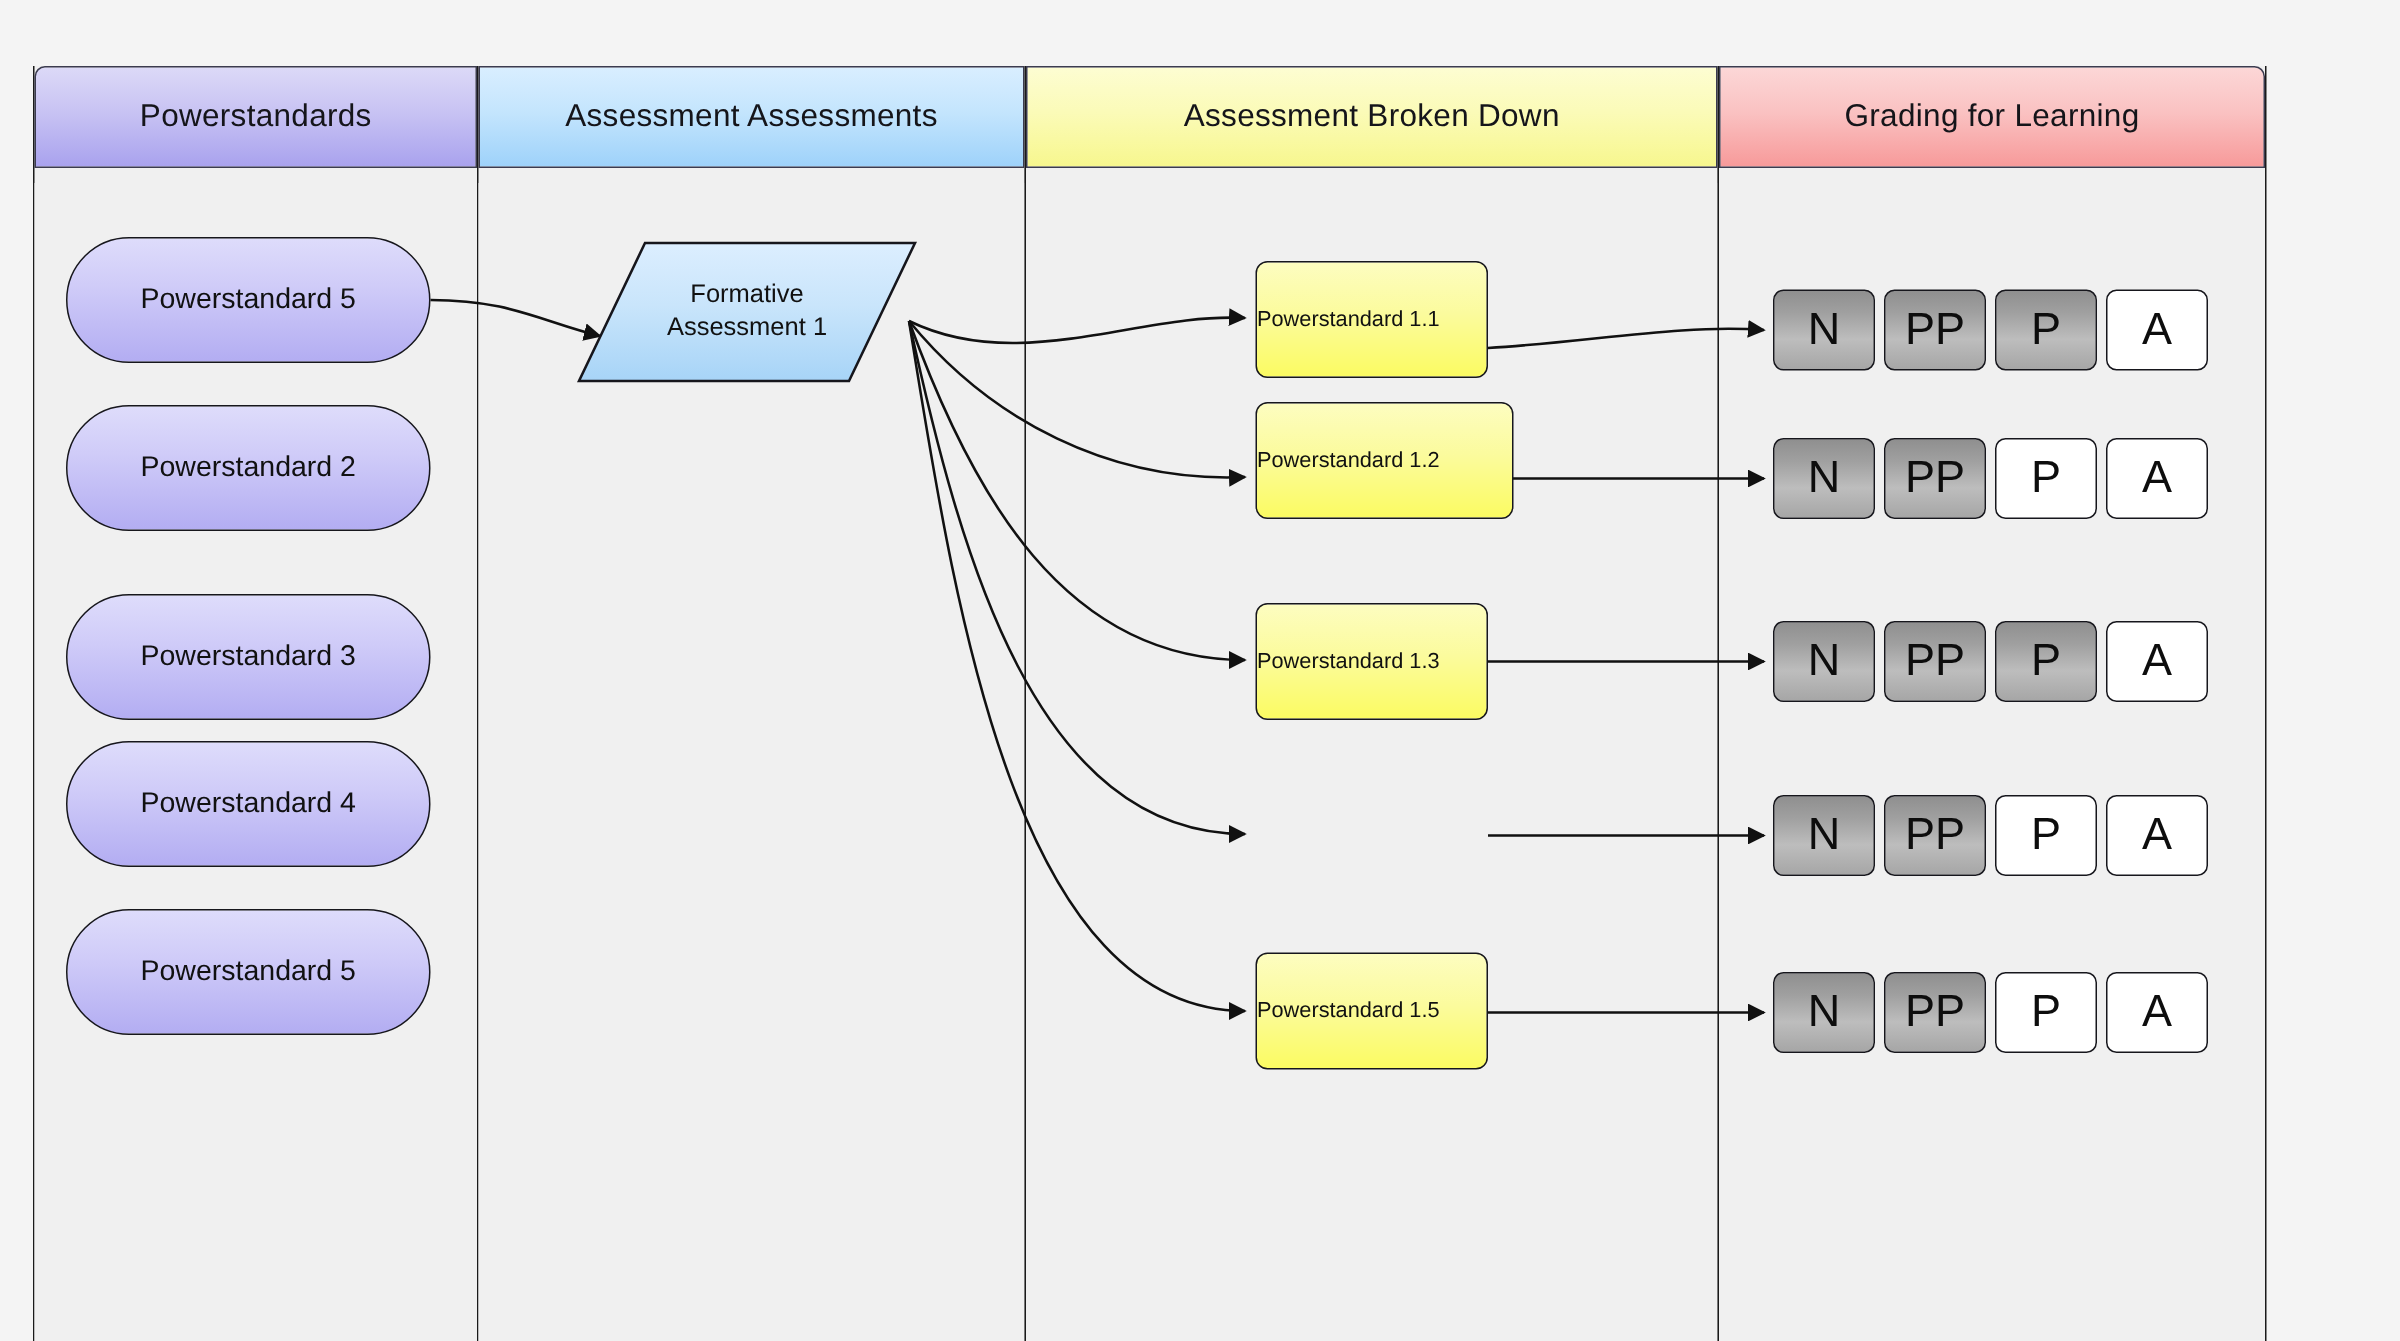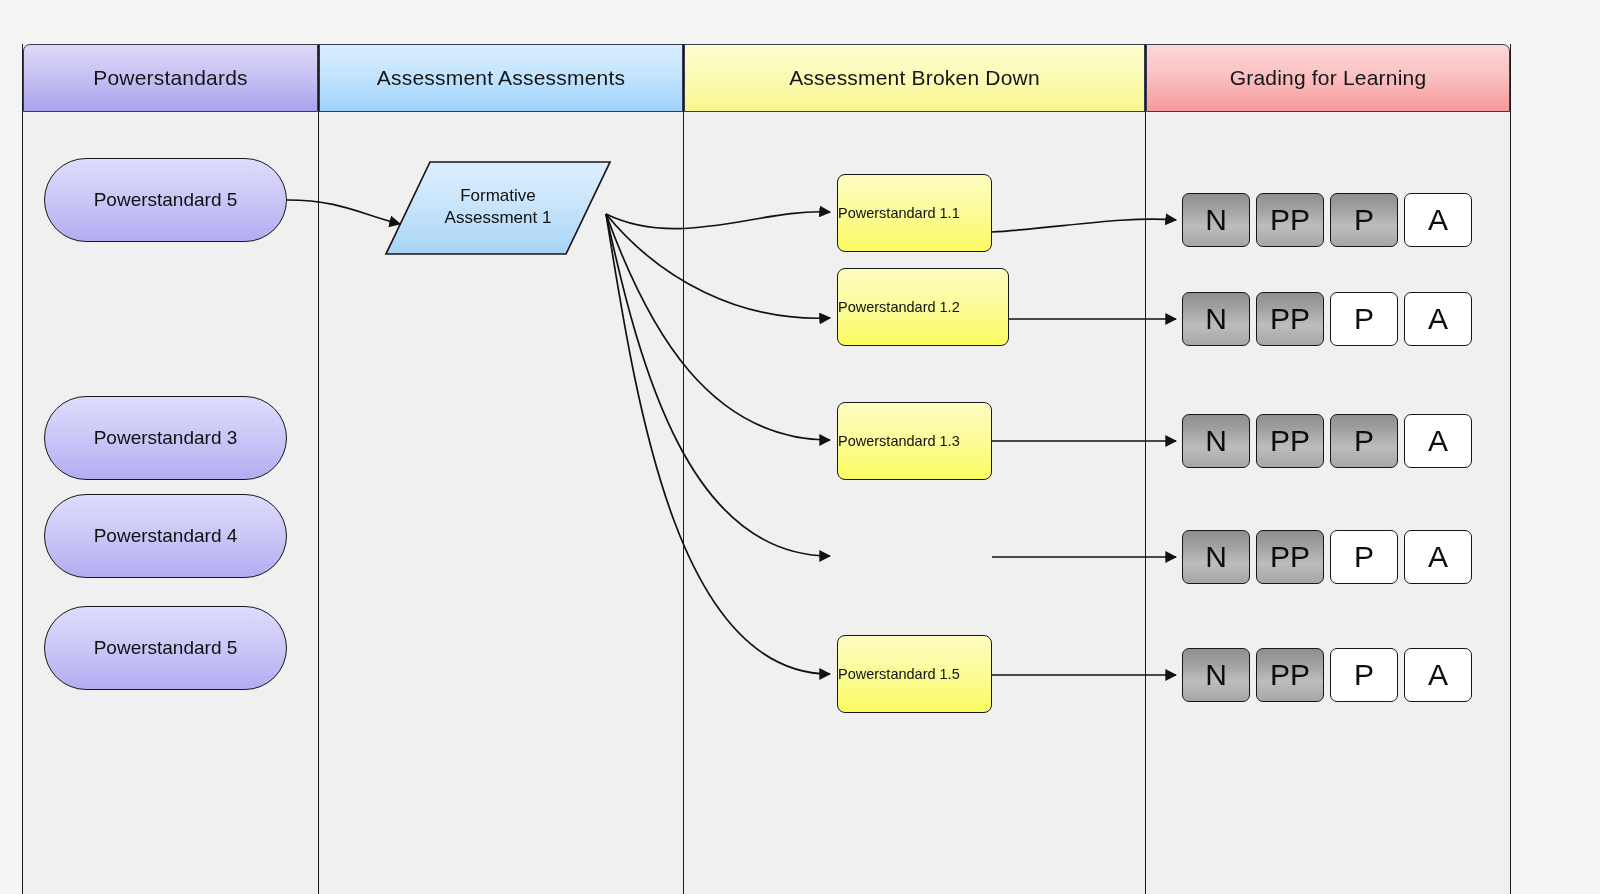--- a/index.html
+++ b/index.html
@@ -203,20 +203,23 @@
       <path d="M 992 232 C 1060 228, 1120 216, 1176 220"></path>
       <path d="M 992 319 L 1176 319"></path>
       <path d="M 992 441 L 1176 441"></path>
       <path d="M 992 557 L 1176 557"></path>
       <path d="M 992 675 L 1176 675"></path>
     </g>
   </svg>
 
   <div class="pill" style="left:44px;  top:158px; width:243px; height:84px;">
     <span>Powerstandard 5</span>
+  </div>
+  <div class="pill" style="left:44px;  top:270px; width:243px; height:84px;">
+    <span>Powerstandard 2</span>
   </div>
   <div class="pill" style="left:44px;  top:396px; width:243px; height:84px;">
     <span>Powerstandard 3</span>
   </div>
   <div class="pill" style="left:44px;  top:494px; width:243px; height:84px;">
     <span>Powerstandard 4</span>
   </div>
   <div class="pill" style="left:44px;  top:606px; width:243px; height:84px;">
     <span>Powerstandard 5</span>
   </div>

